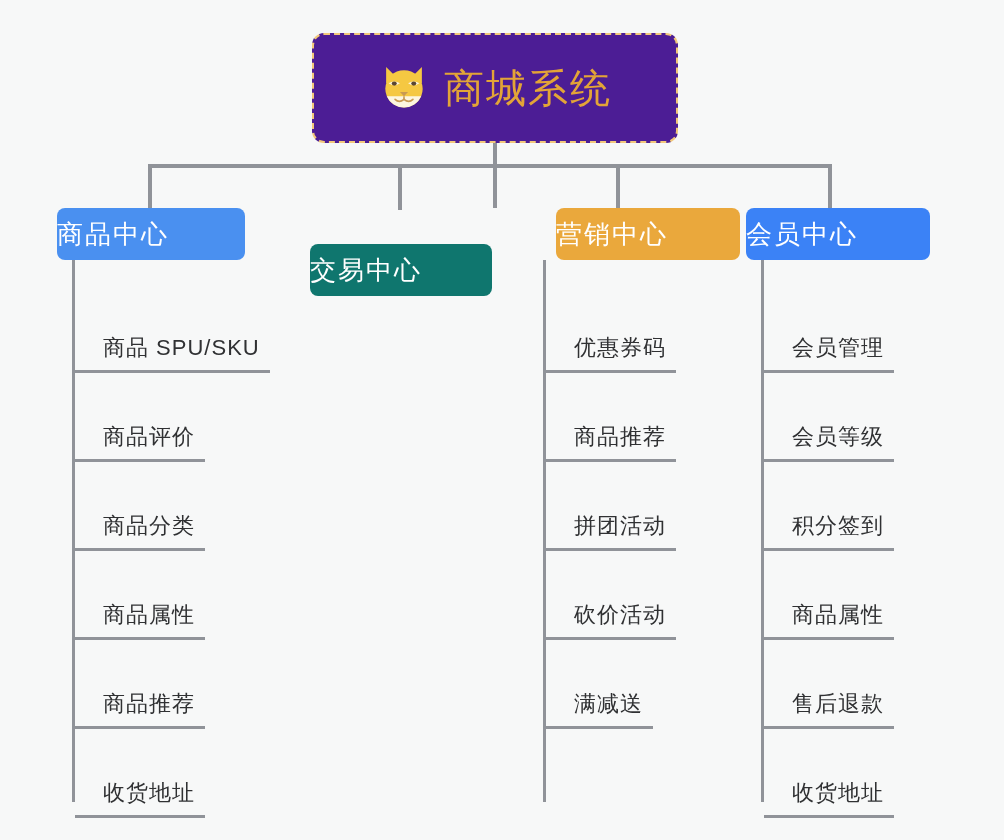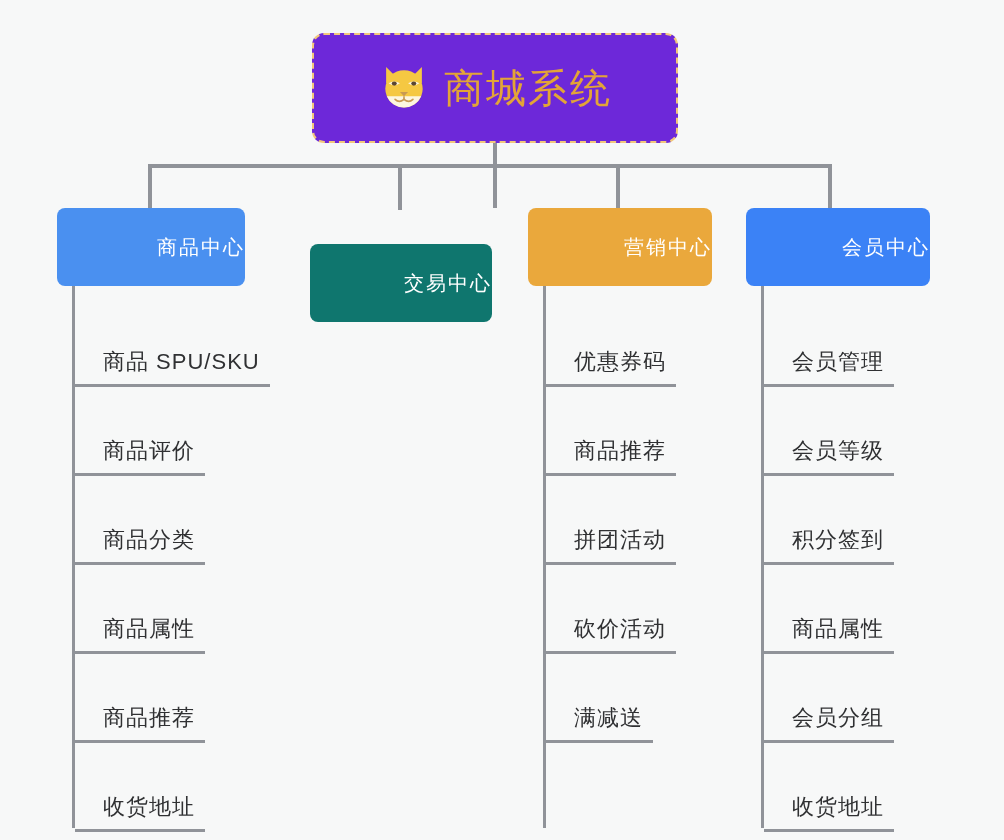--- a/index.html
+++ b/index.html
@@ -19,21 +19,21 @@
     background: #f7f8f8;
   }
 
   
   #root-node {
     position: absolute;
     left: 312px;
     top: 33px;
     width: 366px;
     height: 110px;
-    background: #6d28d9;
+    background: #4c1d95;
     border: 2px dashed #f3c87a;
     border-radius: 12px;
     display: flex;
     align-items: center;
     justify-content: center;
     gap: 14px;
   }
   #root-icon {
     width: 52px;
     height: 52px;
@@ -57,36 +57,36 @@
   }
   .conn-v { width: 4px; }
   .conn-h { height: 4px; }
 
   
   .column {
     position: absolute;
     top: 208px;
   }
   .cat-box {
-    height: 78px;
+    height: 52px;
     border-radius: 8px;
     display: flex;
     align-items: center;
-    justify-content: flex-end;
+    justify-content: flex-start;
     color: #ffffff;
-    font-size: 20px;
+    font-size: 26px;
     letter-spacing: 2px;
     white-space: nowrap;
   }
 
   
   .leaf-list {
     position: relative;
     margin-top: 0;
-    padding-top: 12px;
+    padding-top: 24px;
   }
   .leaf-spine {
     position: absolute;
     left: 15px;
     top: 0;
     width: 3px;
     background: #909399;
   }
   .leaf-item {
     position: relative;
@@ -166,21 +166,21 @@
     </div>
   </div>
 
   <div class="column" style="left:310px; width:182px;">
     <div class="cat-box" style="background:#0f766e; width:182px;margin-top:36px;">
       <span>交易中心</span>
     </div>
   </div>
 
   <div class="column" style="left:528px; width:184px;">
-    <div class="cat-box" style="background:#eaa83c; width:184px;">
+    <div class="cat-box" style="background:#eaa83c; width:184px;margin-left:28px;">
       <span>营销中心</span>
     </div>
     <div class="leaf-list">
       <div class="leaf-spine" style="height:542px;"></div>
       <div class="leaf-item">
         <span class="leaf-label">优惠券码</span>
       </div>
       <div class="leaf-item">
         <span class="leaf-label">商品推荐</span>
       </div>
@@ -208,21 +208,21 @@
       <div class="leaf-item">
         <span class="leaf-label">会员等级</span>
       </div>
       <div class="leaf-item">
         <span class="leaf-label">积分签到</span>
       </div>
       <div class="leaf-item">
         <span class="leaf-label">商品属性</span>
       </div>
       <div class="leaf-item">
-        <span class="leaf-label">会员分组</span>
+        <span class="leaf-label">售后退款</span>
       </div>
       <div class="leaf-item">
         <span class="leaf-label">收货地址</span>
       </div>
     </div>
   </div>
 
 </div>
 
 </body></html>

